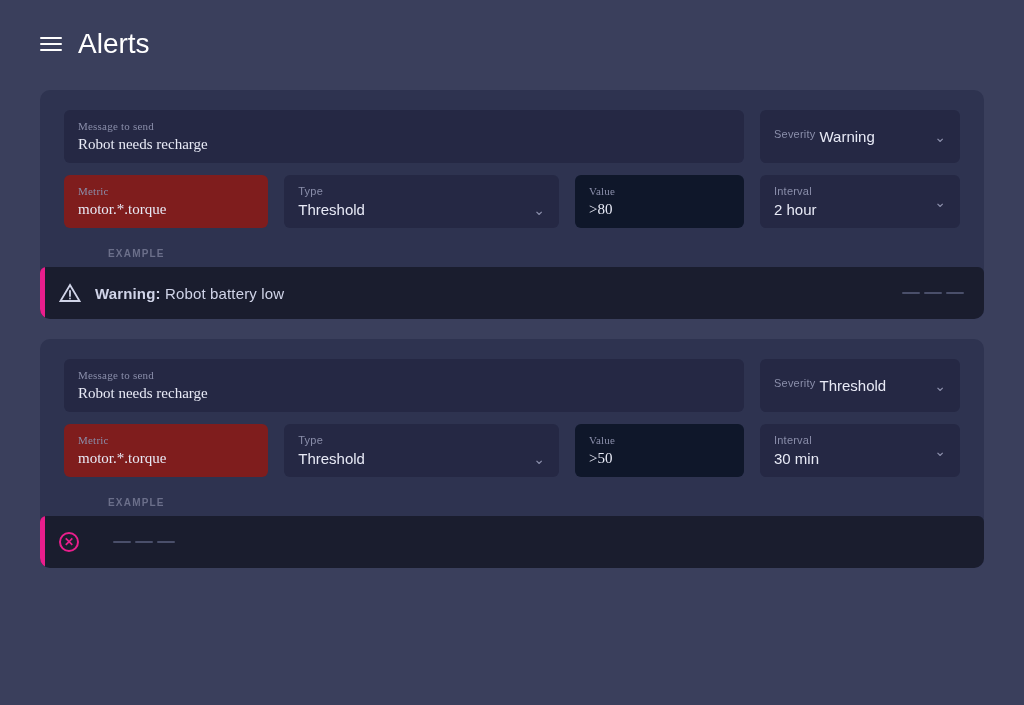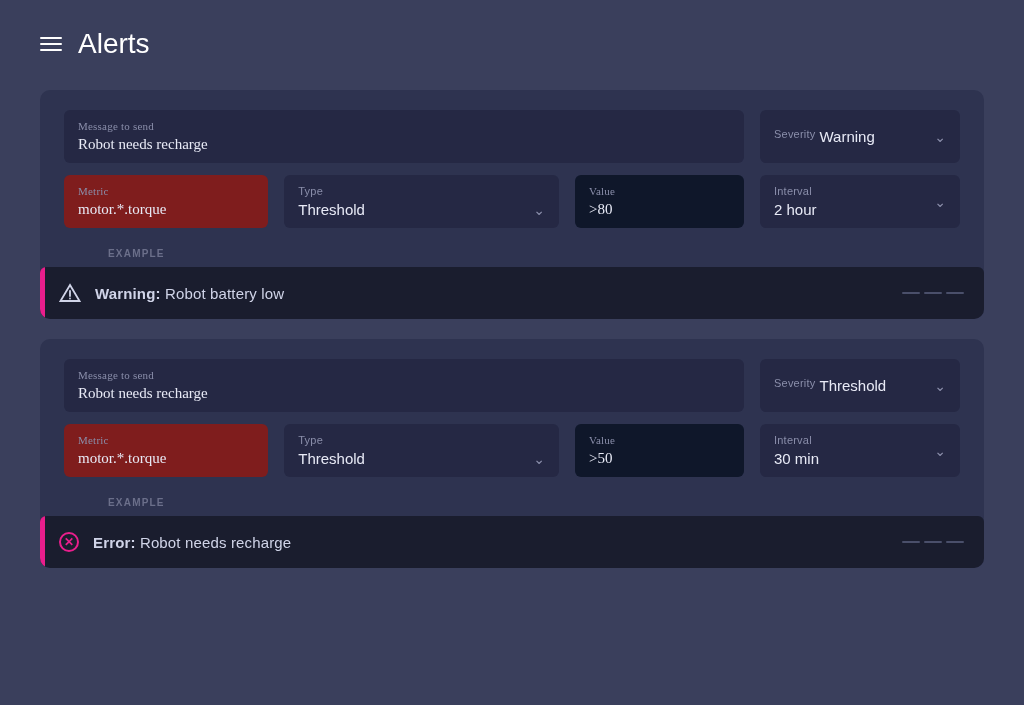--- a/index.html
+++ b/index.html
@@ -377,23 +377,20 @@
       </div>
     </div>
 
     <div>
       <div class="example-label">EXAMPLE</div>
       <div class="example-banner">
         <div class="banner-accent banner-accent-error"></div>
         <div class="banner-icon-wrap">
           <div class="error-circle">✕</div>
         </div>
-        <div class="banner-text">
-          <span class="banner-text-strong">Error:</span><span>  Robot needs recharge</span>
-        </div>
         <div class="banner-actions">
           <div class="dash-group">
             <div class="dash"></div>
             <div class="dash"></div>
             <div class="dash"></div>
           </div>
         </div>
       </div>
     </div>
   </div>

